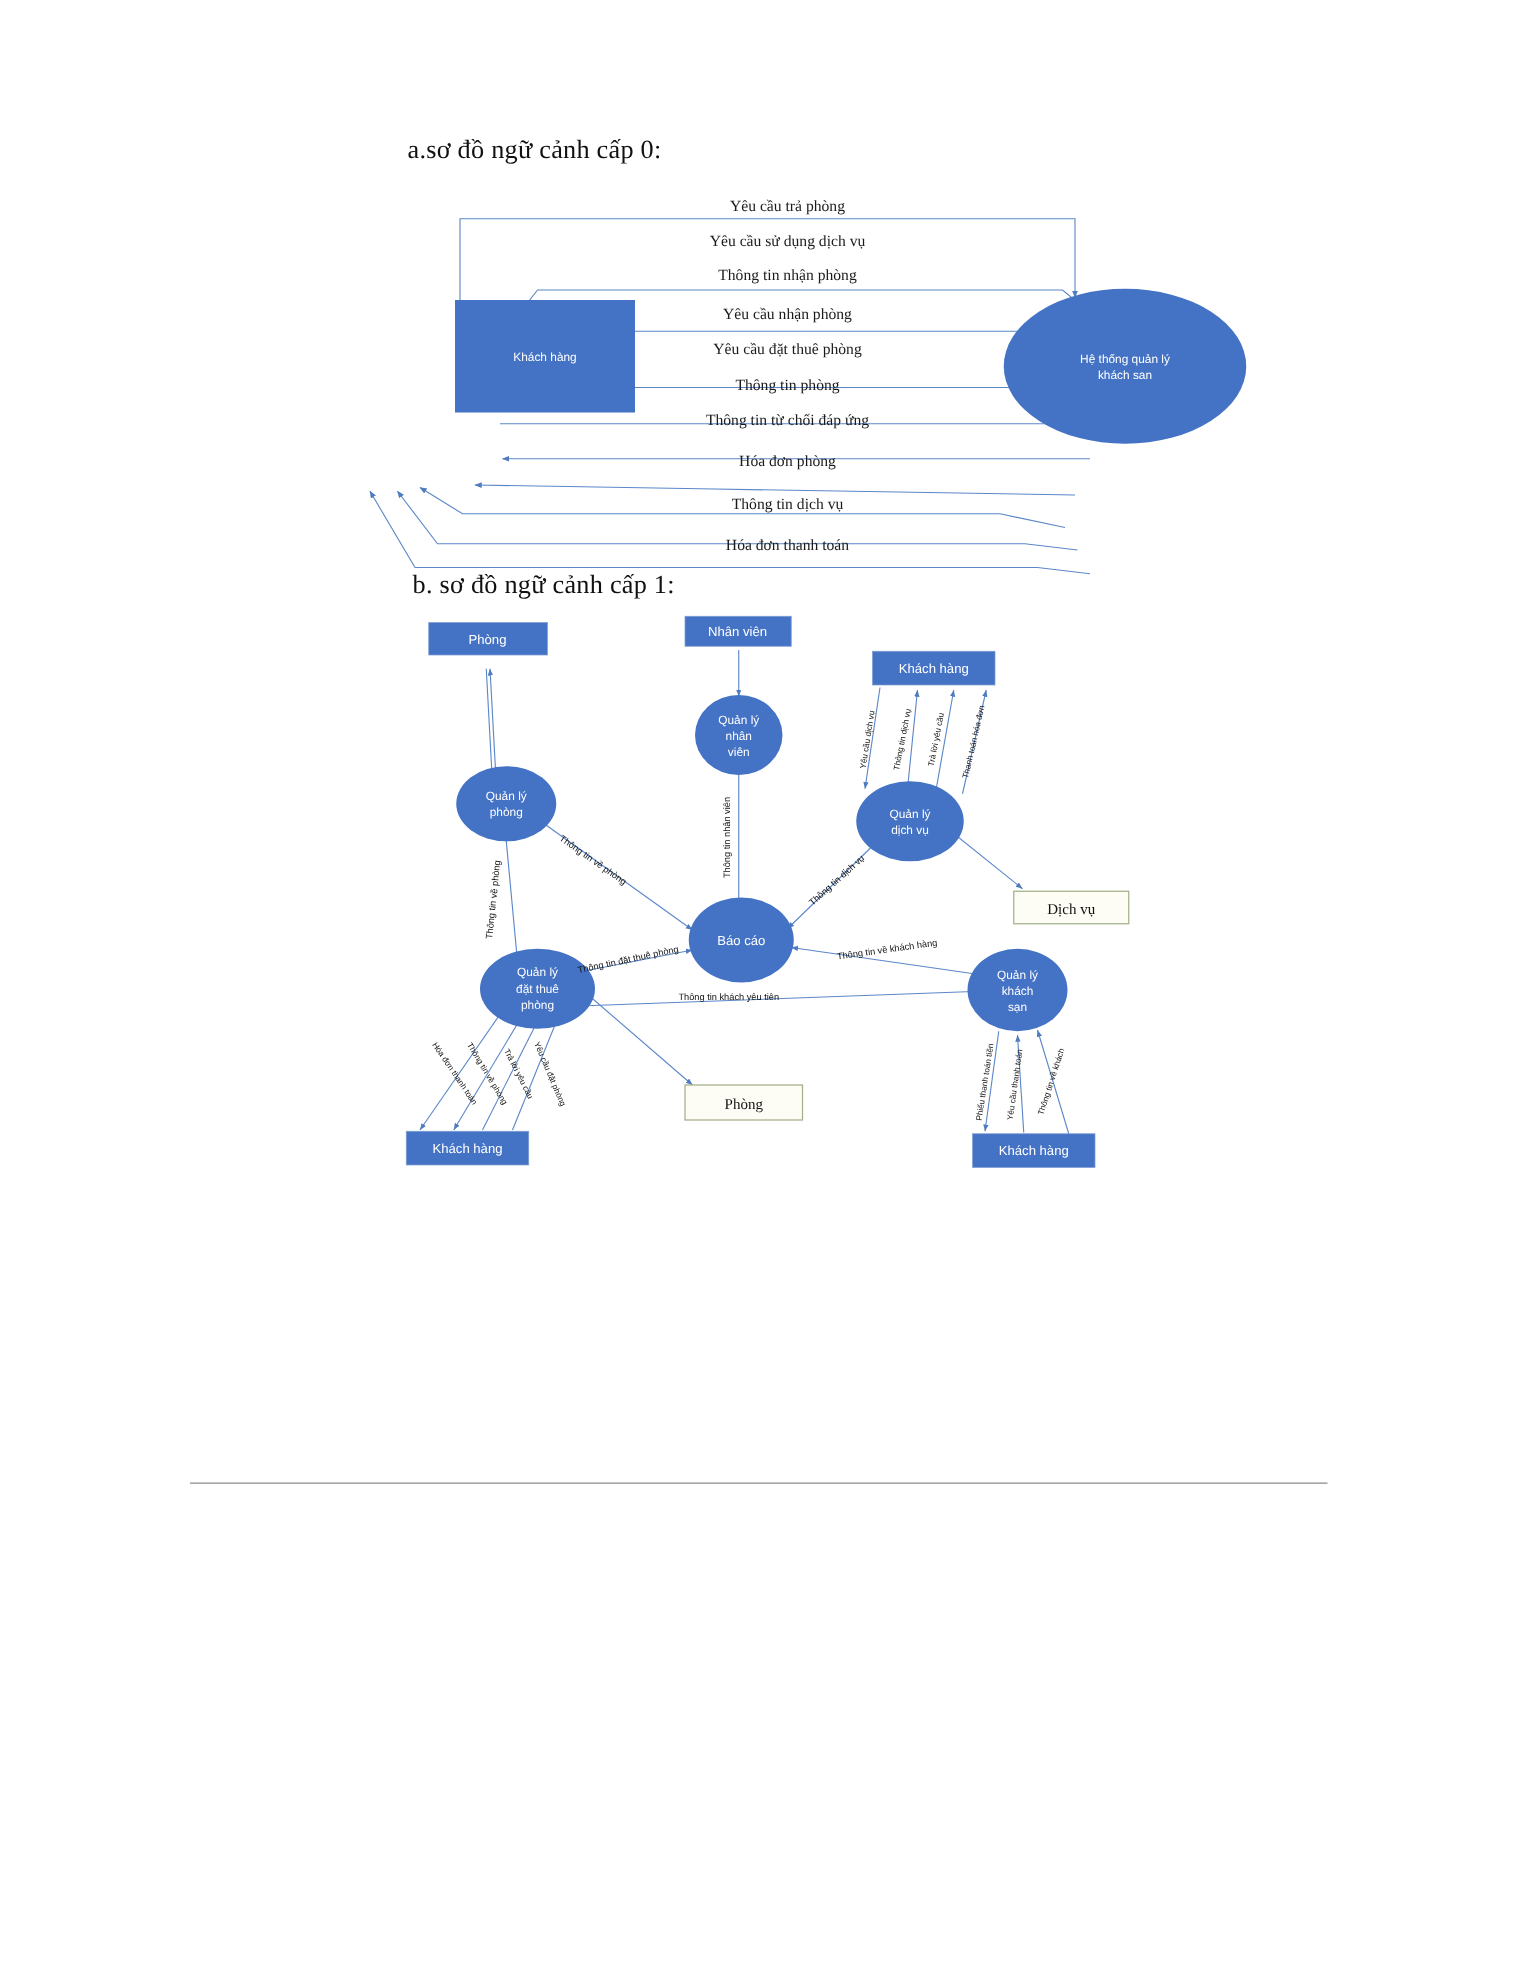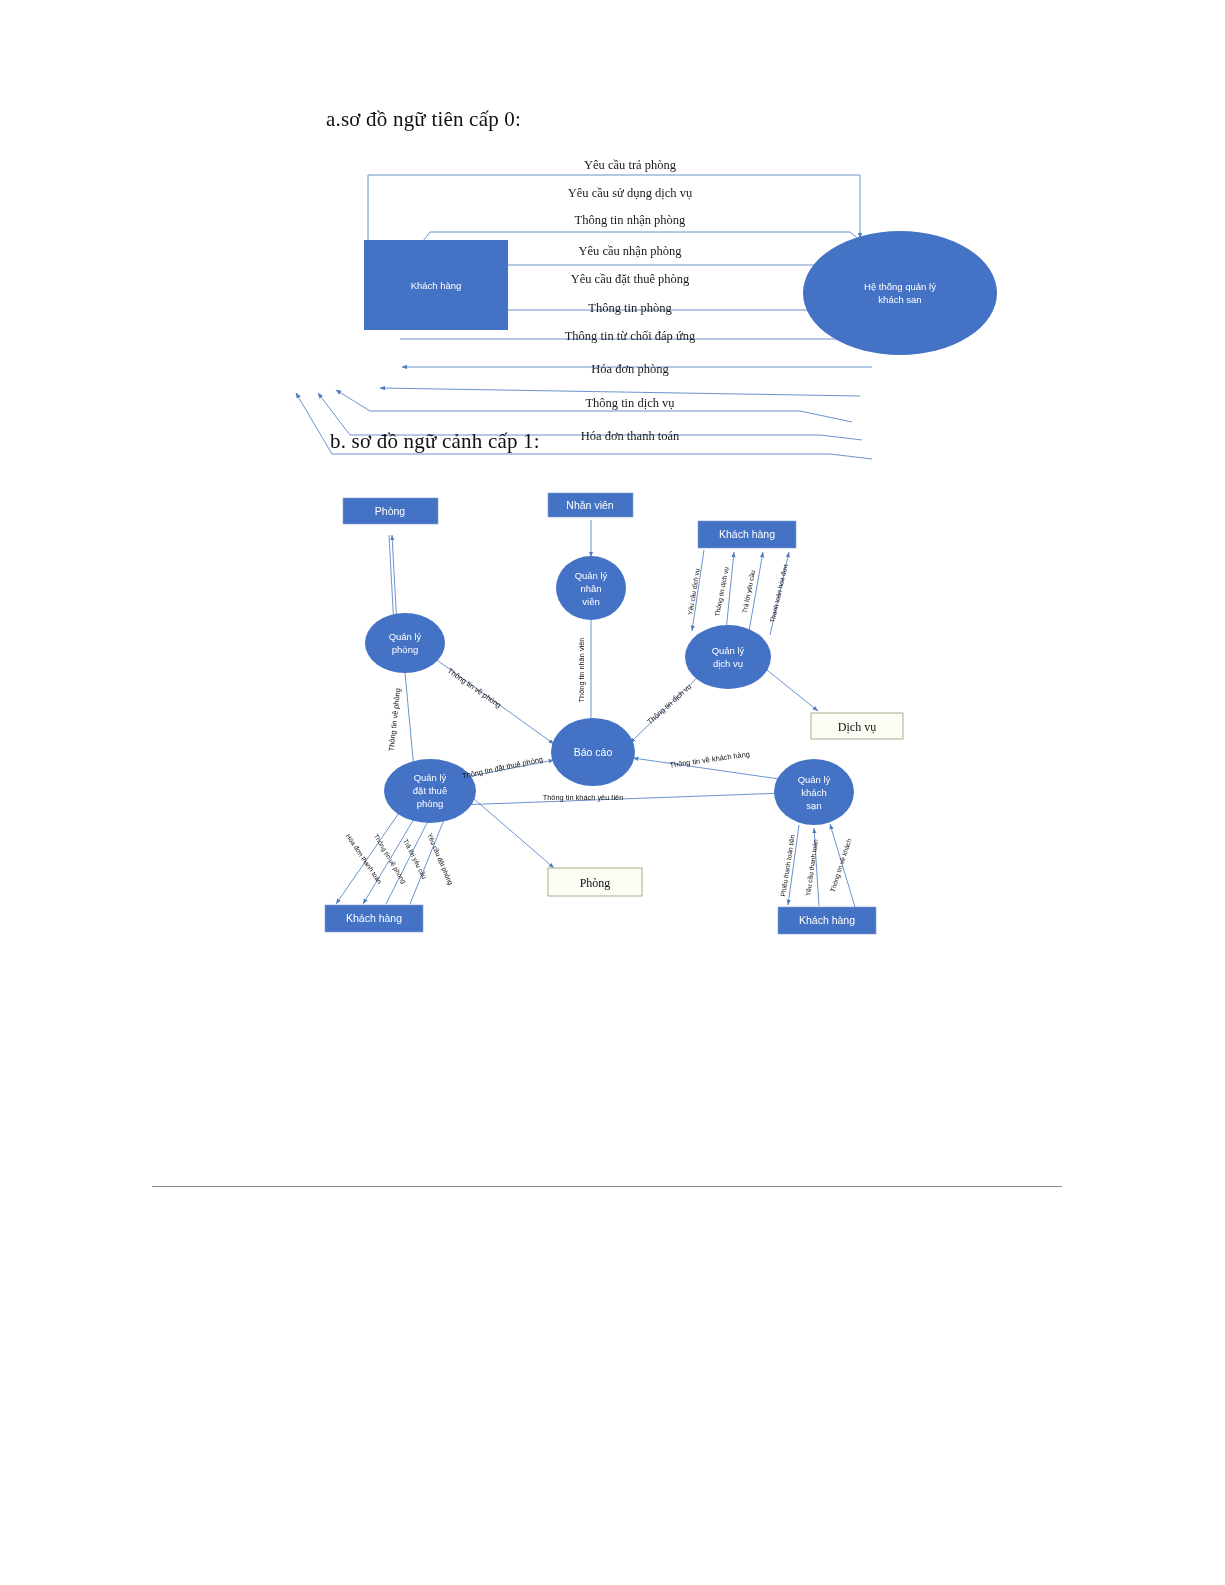--- a/index.html
+++ b/index.html
@@ -13,21 +13,21 @@
 
   .heading{
     position:absolute;
     font-family:"Liberation Serif", serif;
     font-size:21px;
     color:#111;
     letter-spacing:.2px;
     white-space:nowrap;
   }
   #heading-a{left:326px;top:107px;}
-  #heading-b{left:330px;top:429px;}
+  #heading-b{left:330px;top:455px;}
 
   .diagram{position:absolute;background:#fff;}
   #diagram0{left:260px;top:143px;width:765px;height:310px;}
   #diagram1{left:258px;top:480px;width:700px;height:450px;text-decoration:underline;}
 
   .diagram svg{display:block;width:100%;height:100%;overflow:visible;}
 
   .bottom-rule{
     position:absolute;left:152px;top:1186px;width:910px;height:0;
     border-top:1.3px solid #8b8b8b;
@@ -40,21 +40,21 @@
   .nodetext-l{font-size:10.5px;}
   .store-text{font-family:"Liberation Serif", serif;font-size:12px;fill:#111;}
   .flow1{font-family:"Liberation Sans", sans-serif;font-size:6.6px;fill:#111;}
   .flow1b{font-family:"Liberation Sans", sans-serif;font-size:7.4px;fill:#111;}
 </style>
 </head>
 <body>
 
 <div class="page">
 
-  <div class="heading" id="heading-a">a.sơ đồ ngữ tiên cấp 0:</div>
+  <div class="heading" id="heading-a">a.sơ đồ ngữ cảnh cấp 0:</div>
 
   <div class="diagram" id="diagram0">
     <svg viewBox="0 0 765 310" xmlns="http://www.w3.org/2000/svg">
       <defs>
         <marker id="ah" markerWidth="7" markerHeight="7" refX="6" refY="2.6" orient="auto">
           <path d="M0,0 L6.5,2.6 L0,5.2 z" fill="#4f7cc0"></path>
         </marker>
         <marker id="ahl" markerWidth="7" markerHeight="7" refX="6" refY="2.6" orient="auto">
           <path d="M0,0 L6.5,2.6 L0,5.2 z" fill="#4f7cc0"></path>
         </marker>

